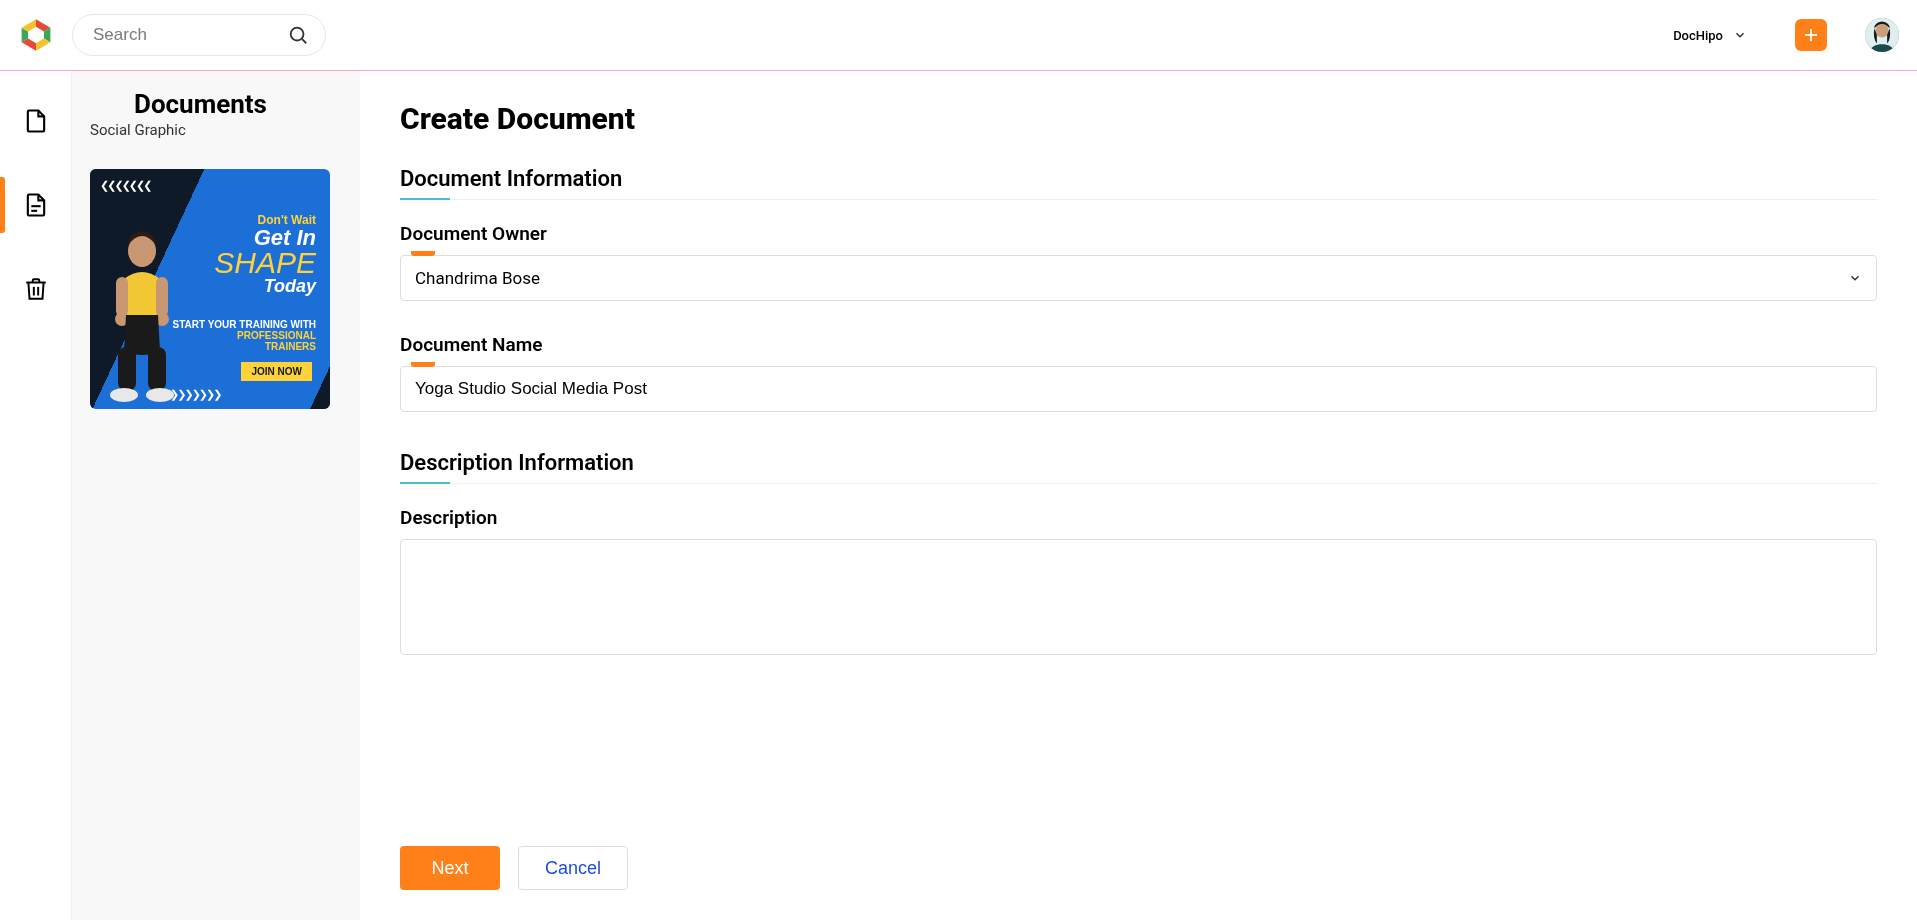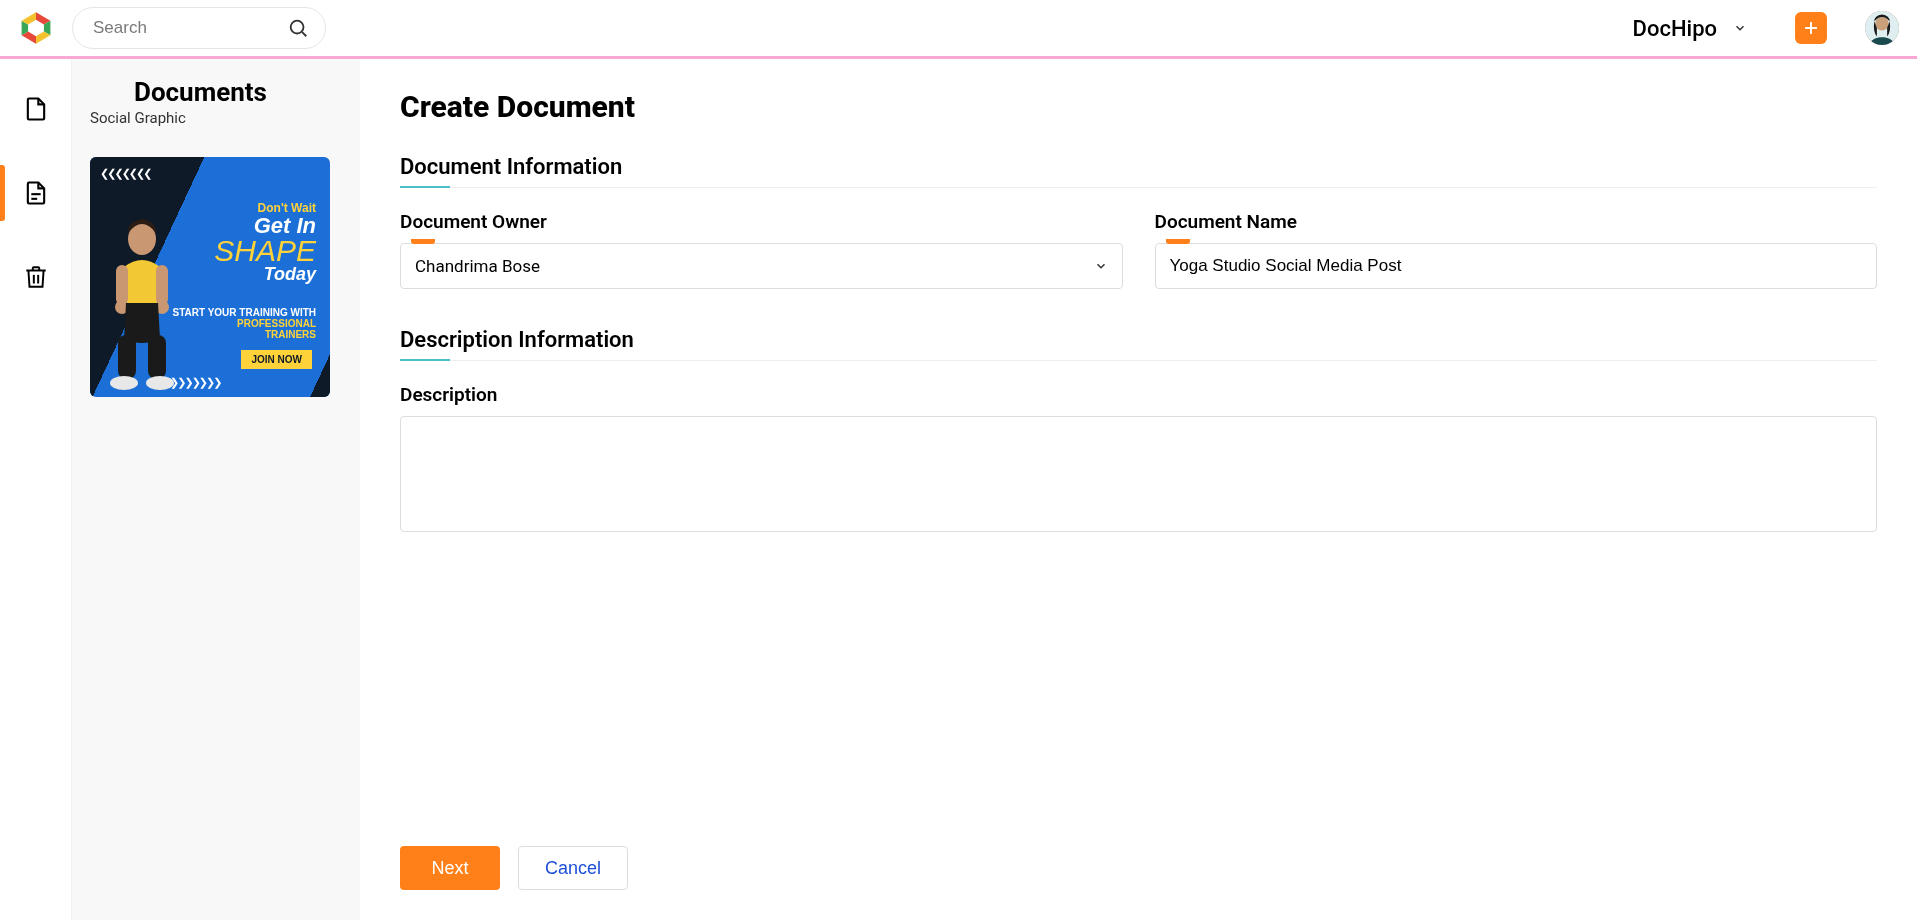--- a/index.html
+++ b/index.html
@@ -1,27 +1,27 @@
 <!DOCTYPE html>
 <html><head>
 <meta charset="utf-8">
 <style>
   * { box-sizing: border-box; margin: 0; padding: 0; }
   html, body { height: 100%; font-family: -apple-system, BlinkMacSystemFont, "Segoe UI", Roboto, "Helvetica Neue", Arial, sans-serif; color: #000; background: #fff; }
   body { display: flex; flex-direction: column; }
 
   
-  .topbar { height: 59px; border-bottom: 3px solid #f9a8d4; display: flex; align-items: center; padding: 0 18px; gap: 18px; }
+  .topbar { height: 71px; border-bottom: 1px solid #f9a8d4; display: flex; align-items: center; padding: 0 18px; gap: 18px; }
   .logo { width: 36px; height: 36px; position: relative; }
   .search-pill { position: relative; width: 254px; height: 42px; border: 1px solid #e6e6e6; border-radius: 21px; display: flex; align-items: center; padding: 0 50px 0 20px; }
   .search-pill input { border: none; outline: none; width: 100%; font-size: 17px; color: #333; background: transparent; }
   .search-pill input::placeholder { color: #7a7a7a; }
   .search-pill .srch-icn { position: absolute; right: 16px; top: 50%; transform: translateY(-50%); color: #333; }
   .topbar-spacer { flex: 1; }
-  .brand-dd { display: flex; align-items: center; gap: 16px; font-size: 22px; font-weight: 500; cursor: pointer; }
+  .brand-dd { display: flex; align-items: center; gap: 10px; font-size: 13px; font-weight: 500; cursor: pointer; }
   .brand-dd .chev { font-size: 14px; color: #333; }
   .add-btn { width: 32px; height: 32px; border-radius: 6px; background: #ff8019; display: flex; align-items: center; justify-content: center; color: #fff; cursor: pointer; margin-left: 30px; }
   .avatar { width: 34px; height: 34px; border-radius: 50%; background: linear-gradient(135deg,#b98b6b,#7a5b47); margin-left: 20px; overflow: hidden; }
 
   
   .main { flex: 1; display: flex; overflow: hidden; }
   .iconrail { width: 72px; background: #fff; border-right: 1px solid #f0f0f0; display: flex; flex-direction: column; align-items: center; padding-top: 20px; gap: 24px; }
   .iconrail .rail-item { width: 100%; height: 60px; display: flex; align-items: center; justify-content: center; cursor: pointer; position: relative; color: #000; }
   .iconrail .rail-item.active::before { content: ""; position: absolute; left: 0; top: 2px; bottom: 2px; width: 5px; background: #ff8019; border-radius: 0 3px 3px 0; }
 
@@ -44,21 +44,21 @@
   .thumb .sub { position:absolute; right:14px; top:150px; text-align:right; color:#fff; font-size:10px; font-weight:600; }
   .thumb .sub .y { color:#ffd23a; font-weight:800; }
   .thumb .cta { position:absolute; right:18px; bottom:28px; background:#ffd23a; color:#0e1a28; font-weight:800; font-size:10px; padding:4px 10px; }
   .thumb .person { position:absolute; left:4px; bottom:6px; width:110px; height:180px; }
 
   .content { flex: 1; padding: 30px 40px; overflow-y: auto; display:flex; flex-direction:column; }
   .content h1 { font-size: 30px; font-weight: 800; margin-bottom: 30px; }
   .section-head { font-size: 22px; font-weight: 600; padding-bottom: 8px; border-bottom: 1px solid #eee; position: relative; margin-bottom: 22px; }
   .section-head::after { content:""; position:absolute; left:0; bottom:-1px; width:50px; height:2px; background:#49c0c8; }
 
-  .form-row { display:flex; gap: 32px; flex-wrap: wrap; margin-bottom: 38px; }
+  .form-row { display:flex; gap: 32px; flex-wrap: wrap; margin-bottom: 38px; flex-direction: column; }
   .form-col { flex:1; min-width: 420px; }
   .form-col label { display:block; font-size:19px; font-weight:600; margin-bottom:10px; }
   .input, .select { width:100%; height:46px; border:1px solid #ddd; border-radius:4px; padding:0 14px; font-size:17px; outline:none; position:relative; }
   .input.orange-tick::before, .select.orange-tick::before { content:""; position:absolute; left:10px; top:-5px; width:24px; height:5px; background:#ff8019; border-radius:0 0 3px 3px; }
   .select { display:flex; align-items:center; justify-content:space-between; cursor:pointer; background:#fff; }
   .select .chev { color:#333; font-size:14px; }
   .input input { border:none; outline:none; width:100%; height:100%; font-size:17px; background:transparent; }
   .textarea { width:100%; height:116px; border:1px solid #ddd; border-radius:4px; padding:10px 14px; font-size:16px; outline:none; resize:none; }
 
   .actions { margin-top:auto; padding-top: 20px; display:flex; gap:18px; }

